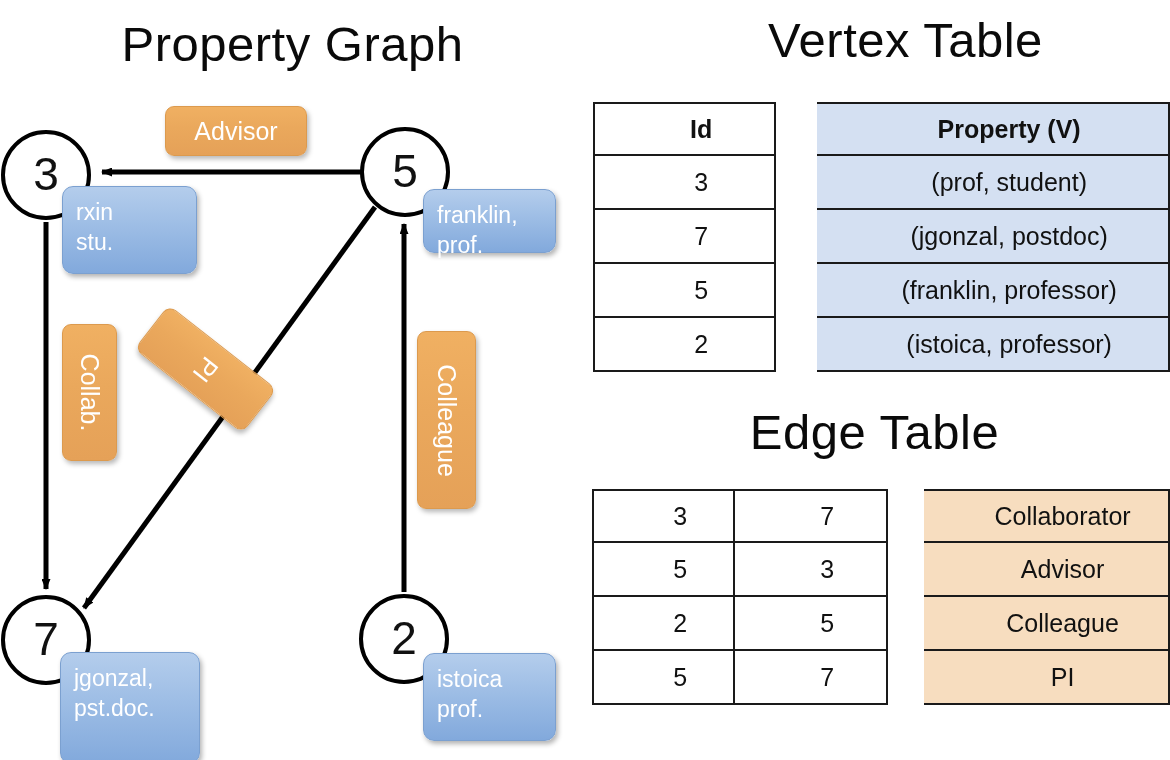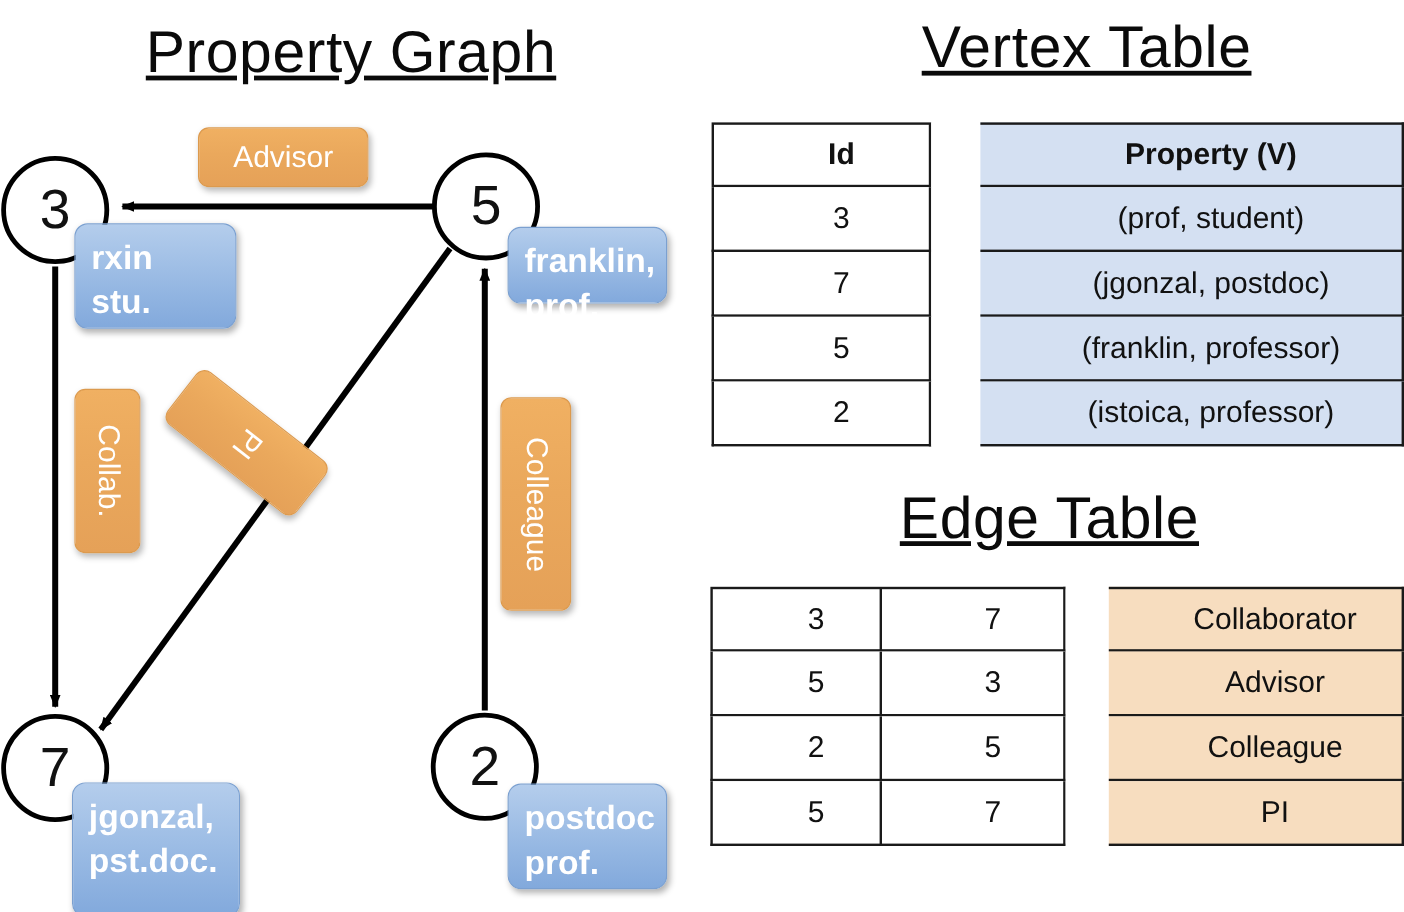--- a/index.html
+++ b/index.html
@@ -19,21 +19,20 @@
   
   .title {
     position: absolute;
     font-family: "Liberation Sans", sans-serif;
     font-weight: 300;
     font-size: 49px;
     letter-spacing: 0.5px;
     color: #0a0a0a;
     white-space: nowrap;
     text-align: center;
-    text-decoration: underline;
   }
   #title-property-graph { left: 0px;   top: 16px; width: 585px; }
   #title-vertex-table   { left: 613px; top: 12px; width: 585px; }
   #title-edge-table     { left: 585px; top: 404px; width: 579px; }
 
   
   #graph-panel {
     position: absolute;
     left: 0; top: 0;
     width: 585px; height: 760px;
@@ -72,22 +71,22 @@
   
   .prop-box {
     position: absolute;
     border-radius: 11px;
     background: linear-gradient(180deg, #b4cdec 0%, #9dbde5 45%, #82a9dc 100%);
     border: 1px solid #7ba0d0;
     box-shadow: 2px 3px 5px rgba(0,0,0,0.30);
     box-sizing: border-box;
     color: #ffffff;
     font-family: "Liberation Sans", sans-serif;
-    font-weight: 700;
-    font-size: 28px;
+    font-weight: 400;
+    font-size: 23px;
     line-height: 1.32;
     padding: 10px 0 0 13px;
     white-space: pre-line;
   }
   #prop-3 { left: 62px;  top: 186px; width: 135px; height: 88px; }
   #prop-5 { left: 423px; top: 189px; width: 133px; height: 64px; }
   #prop-7 { left: 60px;  top: 652px; width: 140px; height: 112px; }
   #prop-2 { left: 423px; top: 653px; width: 133px; height: 88px; }
 
   
@@ -215,21 +214,21 @@
   <div class="vertex-node" id="node-2">
     <span class="vid">2</span>
   </div>
 
   <div class="prop-box" id="prop-3">rxin
 stu.</div>
   <div class="prop-box" id="prop-5">franklin,
 prof.</div>
   <div class="prop-box" id="prop-7">jgonzal,
 pst.doc.</div>
-  <div class="prop-box" id="prop-2">postdoc
+  <div class="prop-box" id="prop-2">istoica
 prof.</div>
 
   <div class="edge-label" id="edge-label-advisor">
     <span class="rot-none">Advisor</span>
   </div>
 
   <div class="edge-label" id="edge-label-collab">
     <span class="rot">Collab.</span>
   </div>
 

